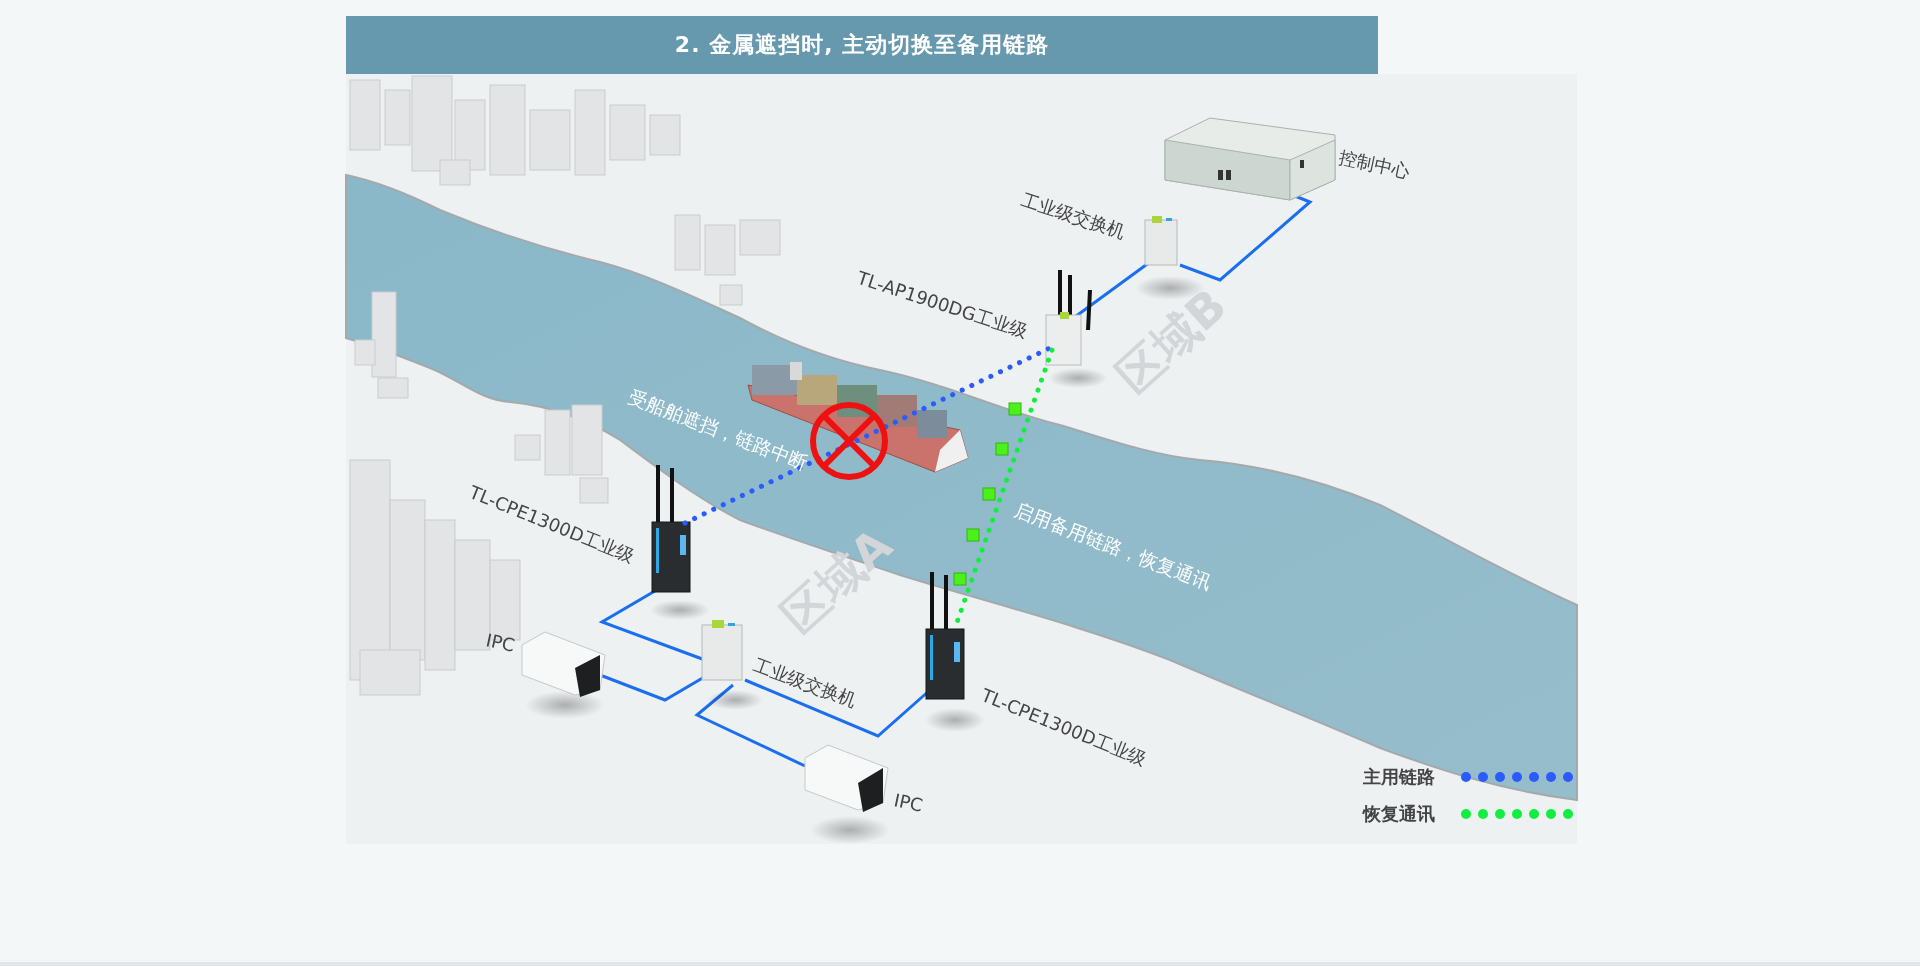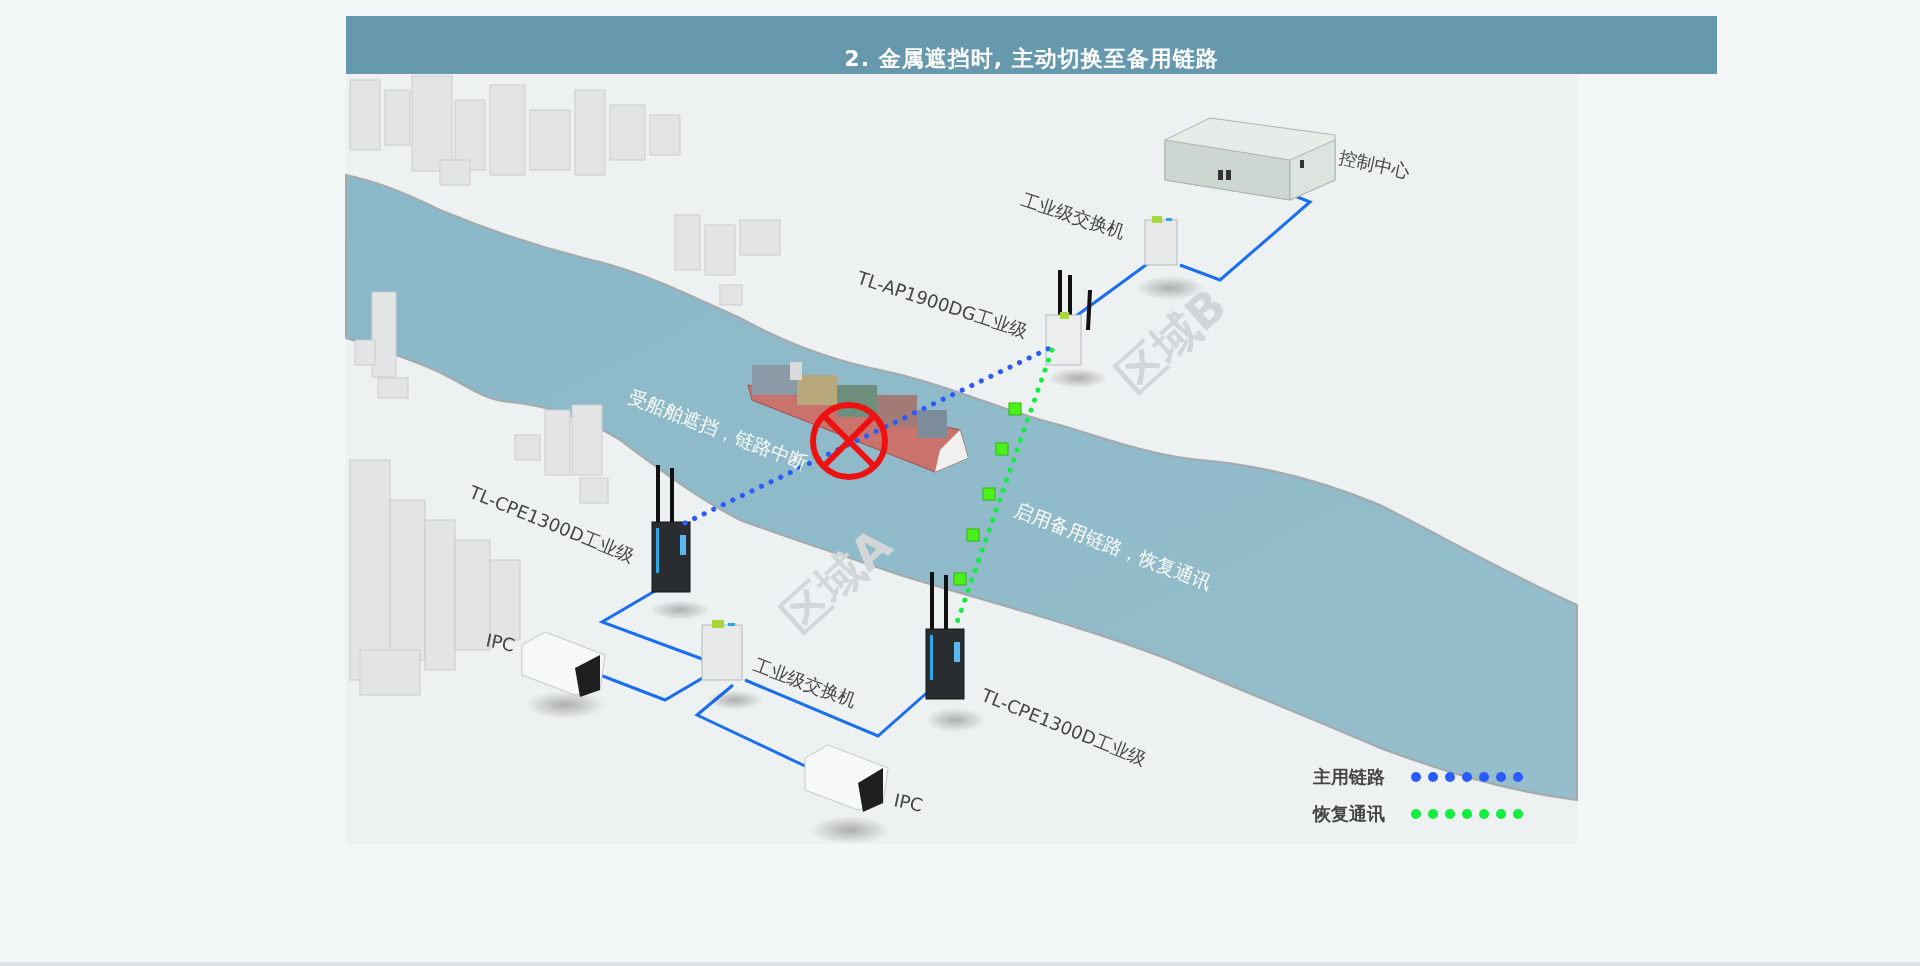--- a/index.html
+++ b/index.html
@@ -1,20 +1,20 @@
 <!DOCTYPE html>
 <html><head>
 <meta charset="utf-8">
 <style>
   html,body{margin:0;padding:0;}
   body{width:1920px;height:966px;background:#f4f7f8;position:relative;overflow:hidden;font-family:"DejaVu Sans","Liberation Sans",sans-serif;}
-  .banner{position:absolute;left:346px;top:16px;width:1371px;height:58px;background:#6699ae;display:flex;align-items:flex-end;justify-content:center;}
+  .banner{position:absolute;left:346px;top:16px;width:1032px;height:58px;background:#6699ae;display:flex;align-items:center;justify-content:center;}
   .banner-title{color:#fff;font-weight:bold;font-size:22px;letter-spacing:1px;}
   .scene{position:absolute;left:0;top:0;width:1920px;height:966px;}
-  .legend{position:absolute;left:1313px;top:758px;}
+  .legend{position:absolute;left:1363px;top:758px;}
   .legend-row{display:flex;align-items:center;height:37px;}
   .legend-text{font-size:18px;font-weight:bold;color:#444;width:98px;}
   .dots{display:flex;gap:7px;}
   .dot{width:10px;height:10px;border-radius:50%;}
   .bottom-line{position:absolute;left:0;top:962px;width:1920px;height:4px;background:#e3e6e8;}
 </style>
 </head>
 <body>
 
 <div class="banner">

